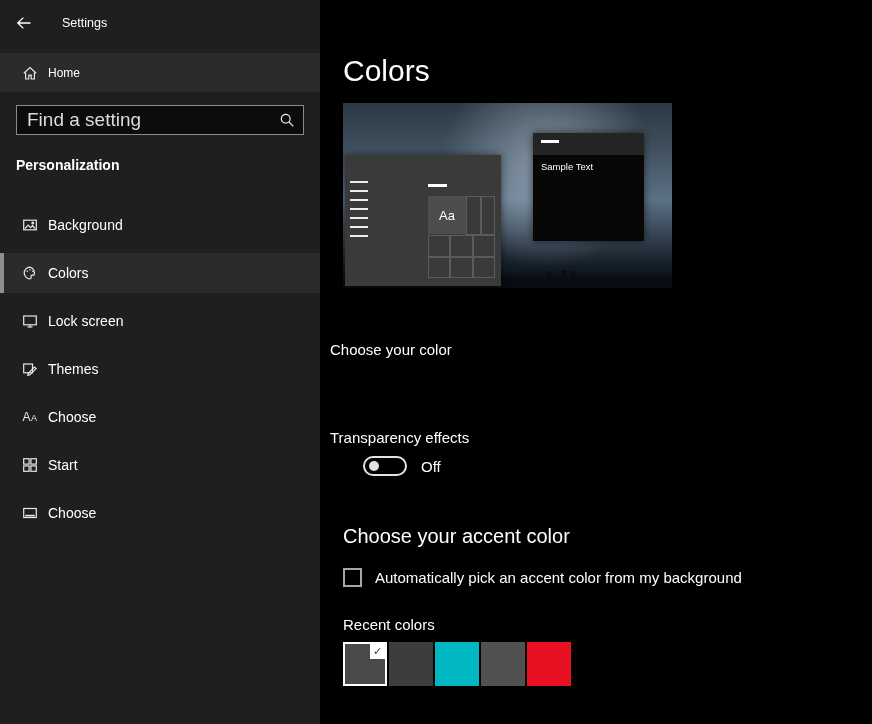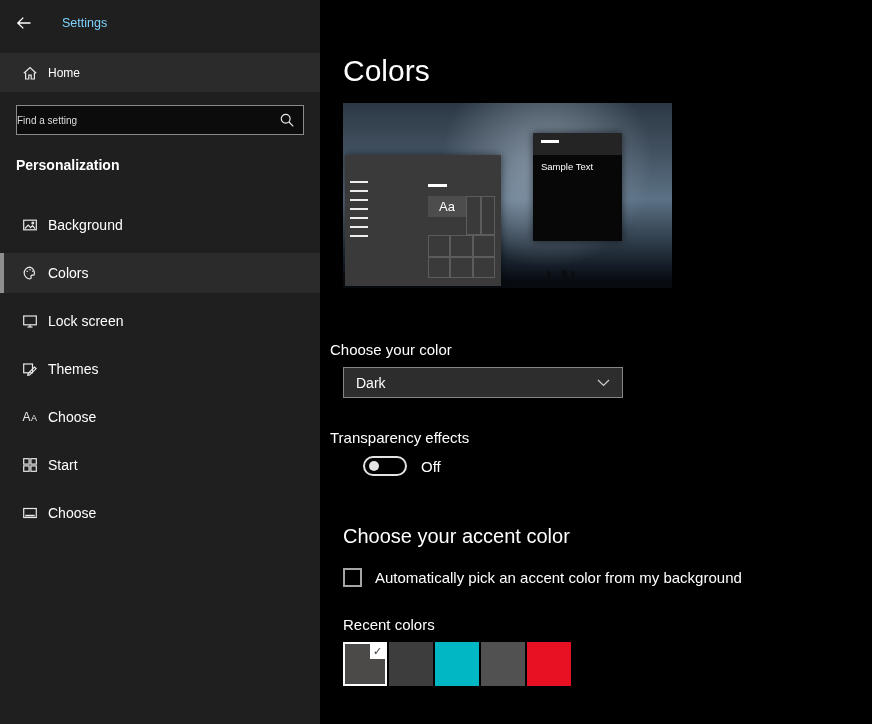--- a/index.html
+++ b/index.html
@@ -4,26 +4,26 @@
 <style>
   * { margin:0; padding:0; box-sizing:border-box; }
   html,body { width:872px; height:724px; background:#000; overflow:hidden;
     font-family:"Liberation Sans","DejaVu Sans",sans-serif; color:#fff; }
   .app { position:relative; width:872px; height:724px; }
 
   
   .sidebar { position:absolute; left:0; top:0; width:320px; height:724px; background:#1f1f1f; }
   .titlebar { position:absolute; left:0; top:0; width:100%; height:45px; display:flex; align-items:center; }
   .back-button { background:none; border:0; cursor:pointer; margin-left:16px; width:18px; height:16px; display:flex; align-items:center; }
-  .window-title { font-size:12.5px; margin-left:28px; color:#7dd3fc; }
+  .window-title { font-size:12.5px; margin-left:28px; color:#ffffff; }
   .home-row { position:absolute; left:0; top:53px; width:100%; height:39px; background:#2b2b2b; display:flex; align-items:center; cursor:pointer; }
   .home-row .icon { margin-left:22px; width:16px; display:flex; }
   .home-row .label { margin-left:10px; font-size:12px; }
   .search-box { position:absolute; left:16px; top:105px; width:288px; height:30px; background:#0c0c0c; border:1px solid #8a8a8a; display:flex; align-items:center; }
-  .search-input { flex:1; min-width:0; background:transparent; border:0; outline:0; color:#fff; font-size:10px; padding-left:0; font-family:inherit; }
+  .search-input { flex:1; min-width:0; background:transparent; border:0; outline:0; color:#fff; font-size:19px; padding-left:10px; font-family:inherit; }
   .search-input::placeholder { color:#dcdcdc; opacity:1; }
   .search-icon { width:32px; display:flex; justify-content:center; cursor:pointer; }
   .section-title { position:absolute; left:16px; top:157px; font-size:14px; font-weight:bold; }
   .nav { position:absolute; left:0; top:205px; width:100%; }
   .nav-item { position:relative; height:40px; margin-bottom:8px; display:flex; align-items:center; cursor:pointer; }
   .nav-item .icon { margin-left:22px; width:16px; display:flex; }
   .nav-item .label { margin-left:10px; font-size:14px; }
   .nav-item.selected { background:#2b2b2b; }
   .nav-item.selected::before { content:""; position:absolute; left:0; top:0; width:4px; height:100%; background:#8f8f8f; }
 
@@ -38,25 +38,25 @@
       linear-gradient(180deg,#2c3845 0%,#41505f 25%,#5b7185 52%,#394857 70%,#141d27 88%,#0b1117 100%); }
   .ground { position:absolute; left:0; bottom:0; width:100%; height:20px; background:linear-gradient(180deg,rgba(8,12,17,0),#080c11 70%); }
   .figure { position:absolute; background:#0a0e13; border-radius:2px 2px 0 0; }
   .fig1 { left:204px; bottom:9px; width:4px; height:8px; }
   .fig2 { left:219px; bottom:8px; width:5px; height:10px; }
   .fig3 { left:228px; bottom:9px; width:4px; height:8px; }
   .mini-window { position:absolute; left:2px; top:52px; width:156px; height:131px; background:#3a3a3a; box-shadow:0 0 8px rgba(0,0,0,.55); }
   .mini-nav { position:absolute; left:5px; top:26px; display:flex; flex-direction:column; gap:7px; }
   .mini-nav span { width:18px; height:2px; background:#ededed; }
   .mini-title-dash { position:absolute; left:83px; top:29px; width:19px; height:3px; background:#fff; }
-  .aa-tile { position:absolute; left:83px; top:41px; width:38px; height:21px; background:#4d4d4d; display:flex; align-items:center; justify-content:center; font-size:13px; }
+  .aa-tile { position:absolute; left:83px; top:41px; width:38px; height:38px; background:#4d4d4d; display:flex; align-items:center; justify-content:center; font-size:13px; }
   .mini-right { position:absolute; left:121px; top:41px; width:29px; height:39px; display:grid; grid-template-columns:1fr 1fr; }
   .mini-grid { position:absolute; left:83px; top:80px; width:67px; height:43px; display:grid; grid-template-columns:repeat(3,1fr); grid-template-rows:repeat(2,1fr); }
   .mini-right div, .mini-grid div { border:1px solid #5c5c5c; }
-  .sample-window { position:absolute; left:190px; top:30px; width:89px; height:108px; background:#070707; box-shadow:0 0 8px rgba(0,0,0,.6); }
+  .sample-window { position:absolute; left:190px; top:30px; width:111px; height:108px; background:#070707; box-shadow:0 0 8px rgba(0,0,0,.6); }
   .sample-titlebar { position:absolute; left:0; top:0; width:100%; height:22px; background:#242424; }
   .sample-dash { position:absolute; left:8px; top:7px; width:18px; height:3px; background:#fff; }
   .sample-text { position:absolute; left:8px; top:28px; font-size:9.5px; }
 
   
   .field-label { position:absolute; left:10px; font-size:15px; }
   .choose-label { top:341px; }
   .transparency-label { top:429px; }
   .dropdown { position:absolute; left:23px; top:367px; width:280px; height:31px; background:#2d2d2d; border:1px solid #858585; display:flex; align-items:center; justify-content:space-between; padding:0 12px; font-size:14px; cursor:pointer; }
   .toggle-row { position:absolute; left:23px; top:456px; display:flex; align-items:center; gap:14px;padding-left:20px; }
@@ -227,28 +227,20 @@
 
       <div class="sample-window">
         <div class="sample-titlebar"></div>
         <div class="sample-dash"></div>
         <div class="sample-text">Sample Text</div>
       </div>
     </div>
 
     <div class="field-label choose-label">Choose your color</div>
 
-    <div class="dropdown">
-      <span>Dark</span>
-      <span>
-        <svg width="13" height="8" viewBox="0 0 13 8" fill="none" stroke="#cfcfcf" stroke-width="1.2">
-            <path d="M1 1l5.5 5.5L12 1"></path>
-          </svg>
-      </span>
-    </div>
 
     <div class="field-label transparency-label">Transparency effects</div>
 
     <div class="toggle-row">
       <div class="toggle">
         <div class="knob"></div>
       </div>
       <span class="toggle-state">Off</span>
     </div>
 

